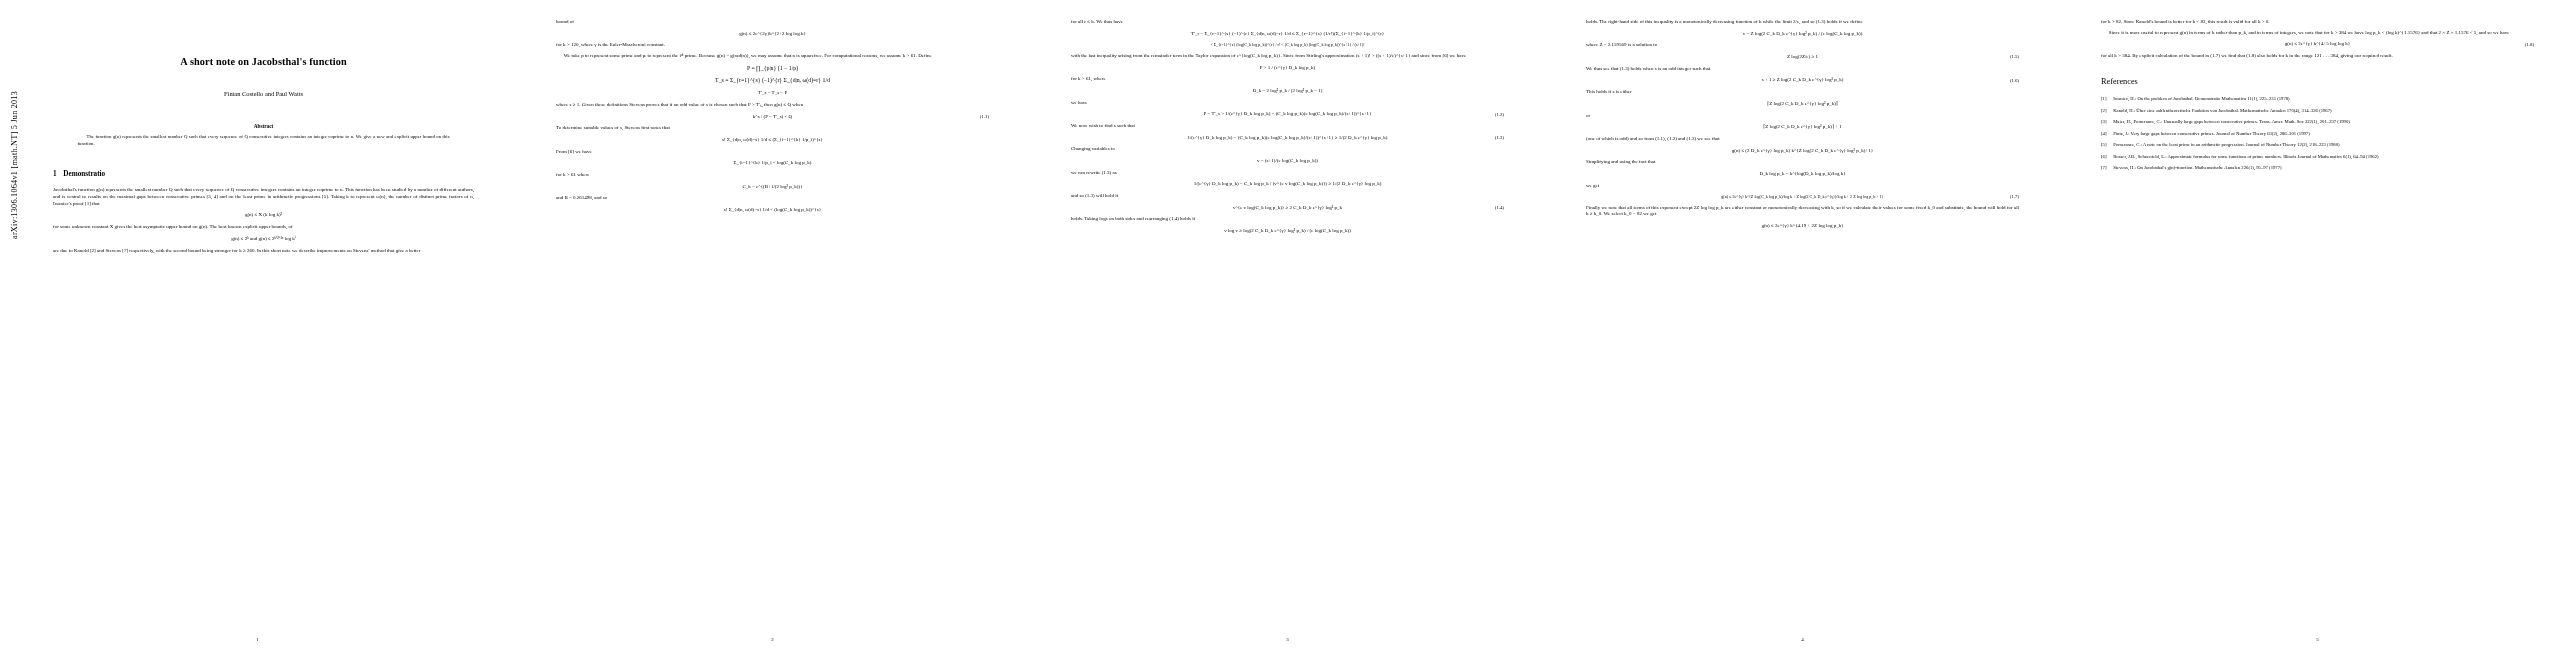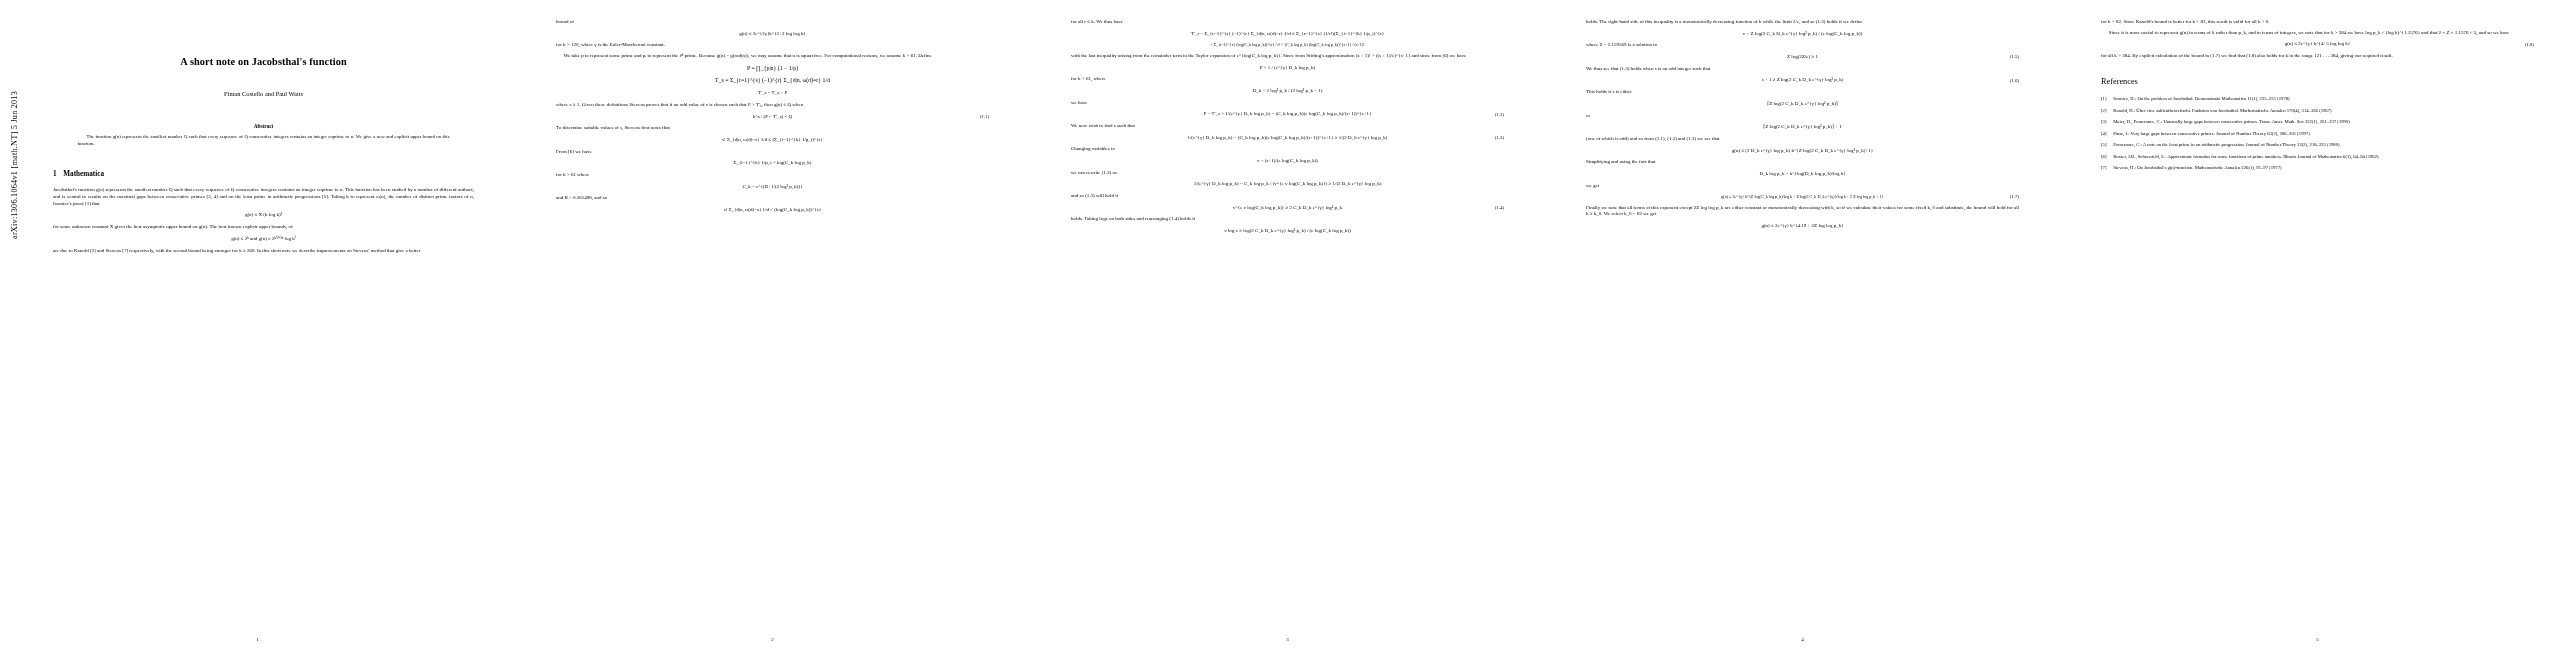--- a/index.html
+++ b/index.html
@@ -127,21 +127,21 @@
   <div class="arxiv-stamp">arXiv:1306.1064v1  [math.NT]  5 Jun 2013</div>
 
   <div class="page p1">
     <h1 class="title">A short note on Jacobsthal's function</h1>
     <div class="authors">Fintan Costello and Paul Watts</div>
 
     <div class="abs-head">Abstract</div>
     <div class="abstract">The function g(n) represents the smallest number Q such that every sequence of Q consecutive integers contains an integer coprime to n. We give a new and explicit upper bound on this function.</div>
 
     <div class="sec-head">
-      <span class="num">1</span><span>Mathematica</span>
+      <span class="num">1</span><span>Demonstratio</span>
     </div>
 
     <p class="para noindent">Jacobsthal's function g(n) represents the smallest number Q such that every sequence of Q consecutive integers contains an integer coprime to n. This function has been studied by a number of different authors, and is central to results on the maximal gaps between consecutive primes [3, 4] and on the least prime in arithmetic progressions [5]. Taking k to represent ω(n), the number of distinct prime factors of n, Iwaniec's proof [1] that</p>
 
     <div class="eq">
       <span>g(n) ≤ X (k log k)²</span>
     </div>
 
     <p class="para noindent">for some unknown constant X gives the best asymptotic upper bound on g(n). The best known explicit upper bounds, of</p>
 

